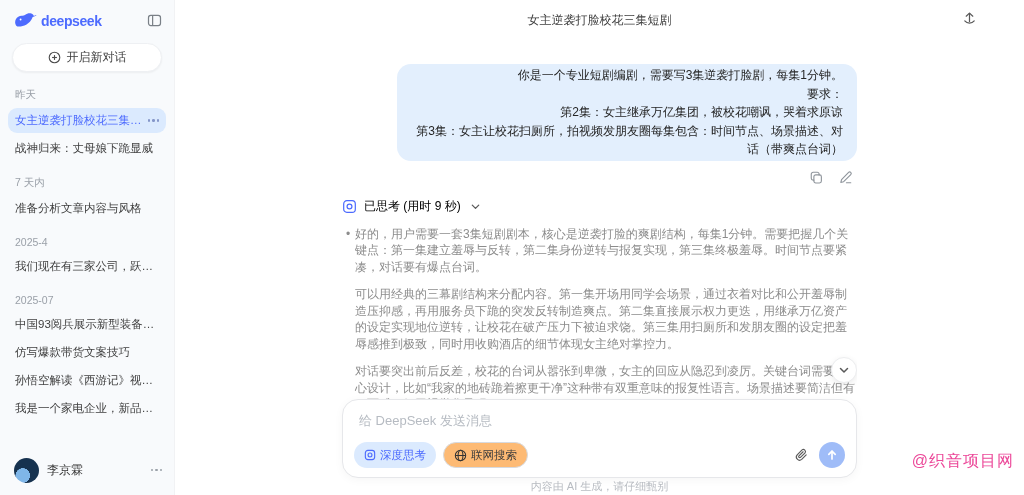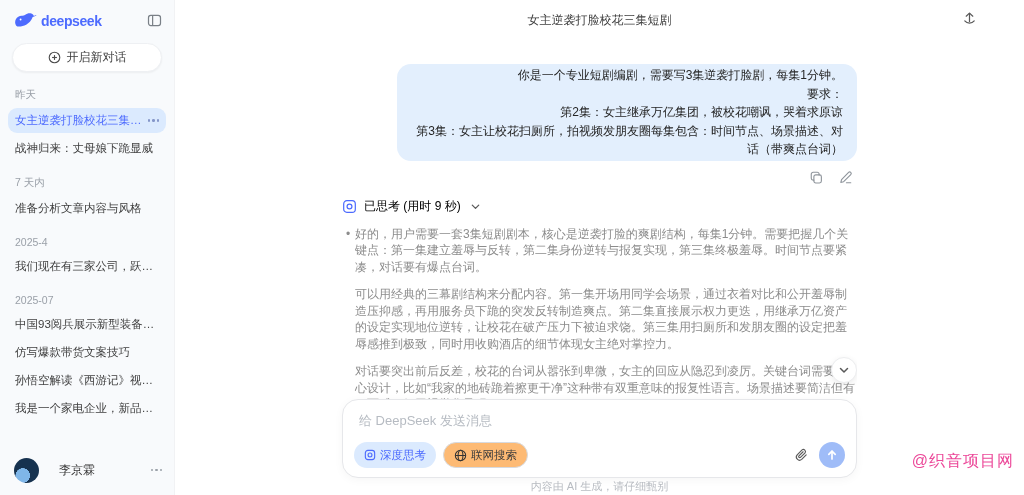--- a/index.html
+++ b/index.html
@@ -21,21 +21,21 @@
     display:flex;align-items:center;justify-content:center;gap:6px;font-size:12px;color:#3d3d3d;
     box-shadow:0 1px 2px rgba(0,0,0,0.05);cursor:pointer;}
   .history{flex:1;overflow:hidden;padding:2px 8px 0 8px;}
   .section-label{font-size:10.5px;color:#9AA0A8;padding:12px 7px 6px 7px;}
   .history-item{font-size:11.5px;color:#404040;height:25px;padding:0 7px;border-radius:9px;display:flex;align-items:center;
     justify-content:space-between;margin-bottom:3px;cursor:pointer;white-space:nowrap;}
   .history-item .history-item-label{overflow:hidden;text-overflow:ellipsis;white-space:nowrap;}
   .history-item.active{background:var(--accent-light);color:var(--accent);}
   .dots{display:flex;gap:2px;align-items:center;margin-left:4px;}
   .dots i{width:2.5px;height:2.5px;border-radius:50%;background:#8496c9;display:block;}
-  .profile{height:46px;display:flex;align-items:center;gap:20px;padding:0 12px 4px 14px;cursor:pointer;}
+  .profile{height:46px;display:flex;align-items:center;gap:8px;padding:0 12px 4px 14px;cursor:pointer;}
   .avatar{width:25px;height:25px;border-radius:50%;background:radial-gradient(circle at 35% 70%, #7fb6e8 0 30%, #16324f 31%);flex:none;}
   .profile-name{font-size:12px;color:#333;flex:1;}
   .profile .dots i{background:#9aa0a8;}
 
   
   .main{flex:1;display:flex;flex-direction:column;align-items:center;position:relative;background:#fff;}
   .topbar{width:100%;height:40px;display:flex;align-items:center;justify-content:center;position:relative;flex:none;}
   .topbar-title{font-size:12px;color:#404040;}
   .share-btn{position:absolute;right:46px;top:11px;color:#595959;cursor:pointer;display:flex;}
 

